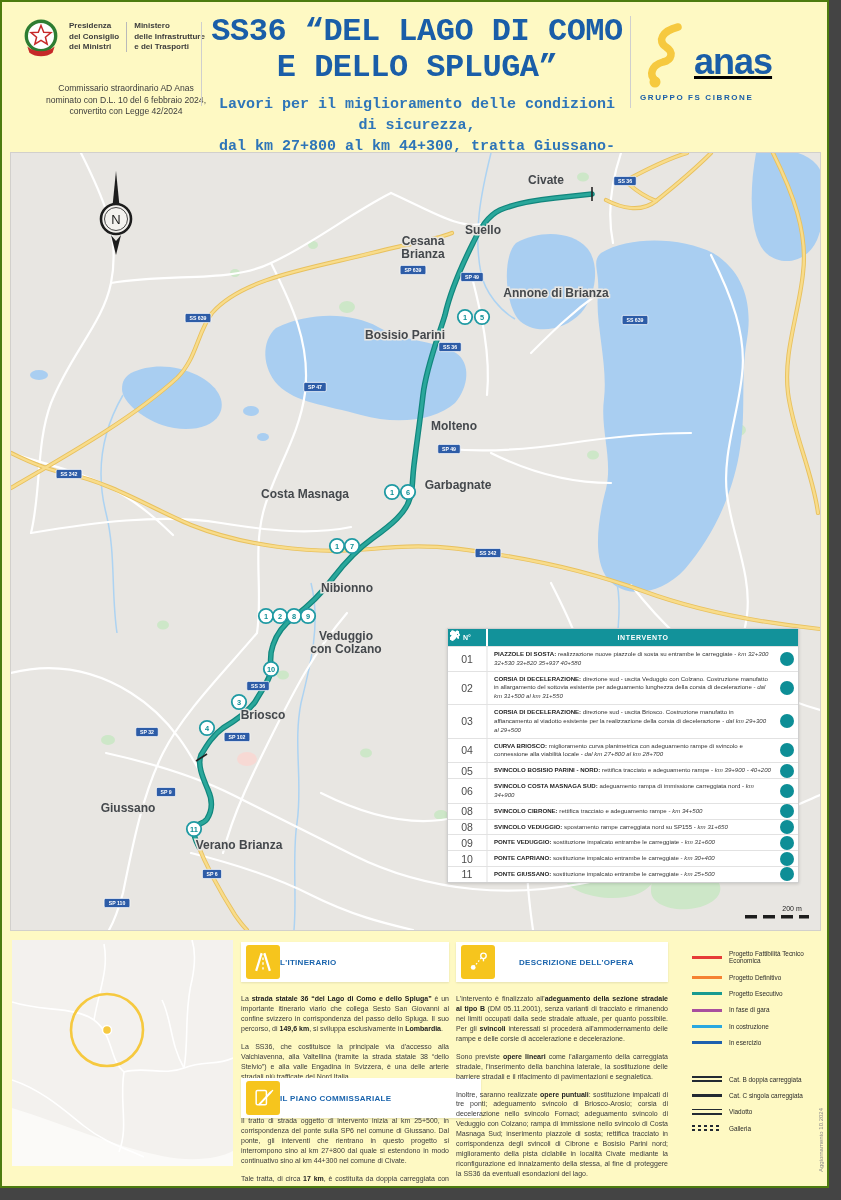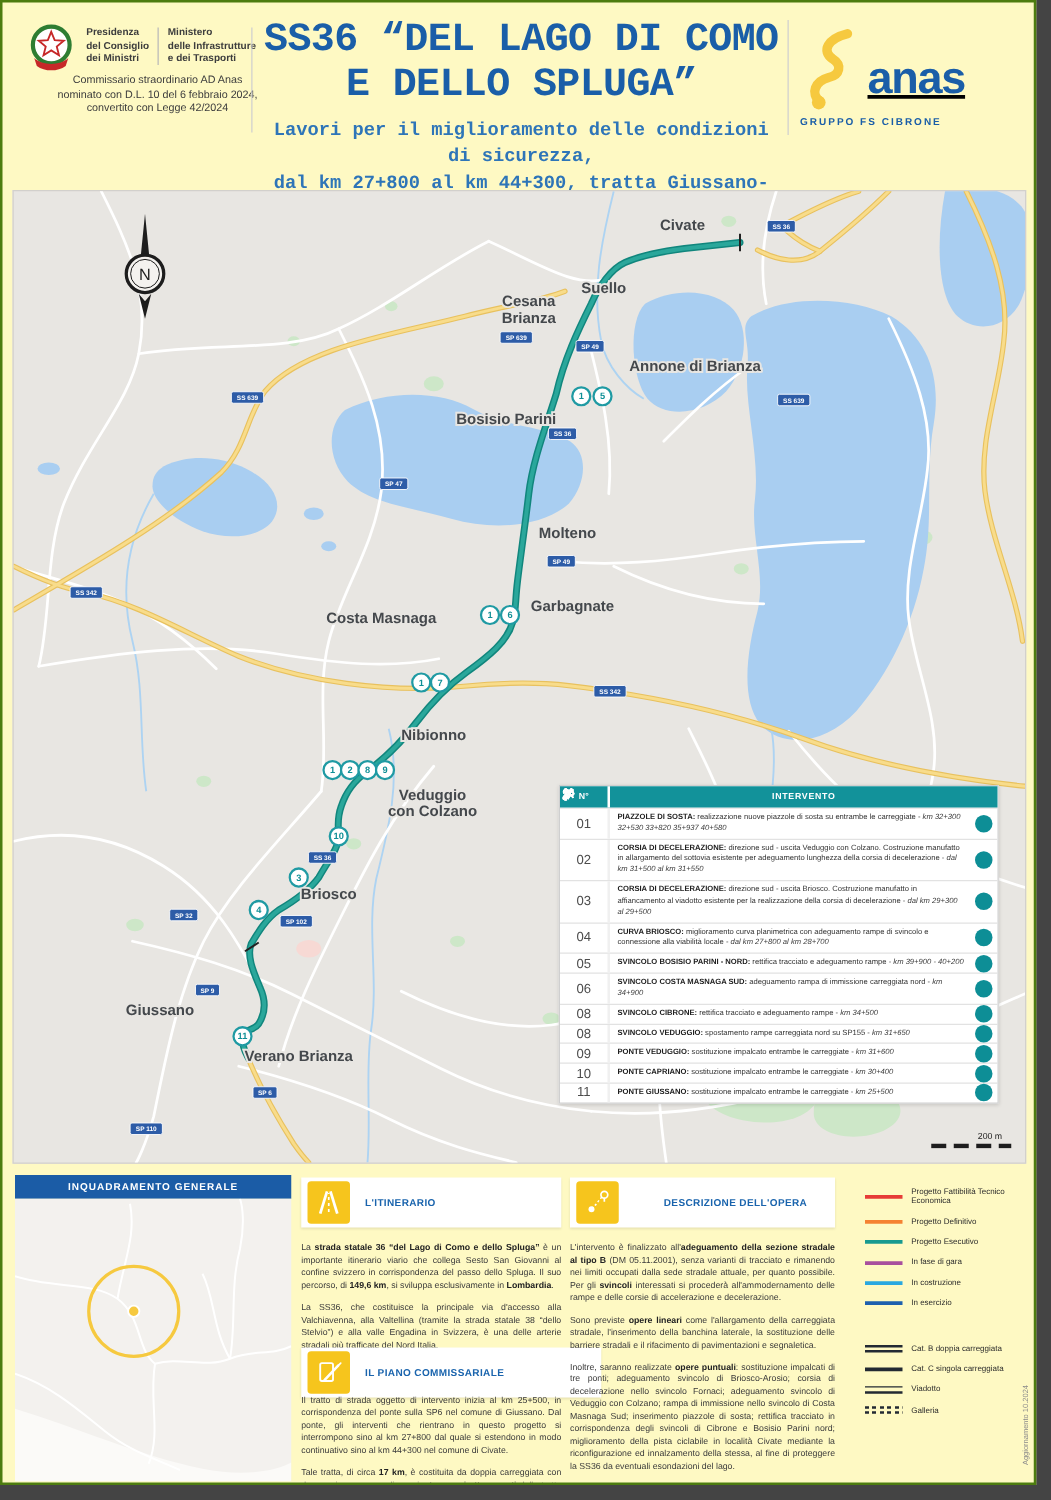--- a/index.html
+++ b/index.html
@@ -4,21 +4,21 @@
 <style>
   html,body{margin:0;padding:0;background:#444;}
   #poster{position:relative;width:825px;height:1184px;border:2px solid #4d7c0f;background:#fef9c3;
           font-family:"Liberation Sans",sans-serif;overflow:hidden;}
   
   .gov{position:absolute;left:18px;top:14px;width:212px;}
   .gov-top{display:flex;align-items:center;gap:7px;}
   .gov-cols{display:flex;align-items:center;font-size:8px;font-weight:700;color:#3d3d3d;line-height:1.3;}
   .gov-cols .col{white-space:pre-line;}
   .gov-div{width:1px;height:30px;background:#b9b9b9;margin:0 7px;}
-  .commissioner{margin-top:0;font-size:8.6px;color:#3d3d3d;text-align:center;line-height:1.35;white-space:pre-line;}
+  .commissioner{margin-top:25px;font-size:8.6px;color:#3d3d3d;text-align:center;line-height:1.35;white-space:pre-line;}
   .vdiv{position:absolute;width:1px;background:#cfcfcf;}
   .title-block{position:absolute;left:205px;top:12px;width:420px;text-align:center;font-family:Liberation Mono, monospace;}
   .title{font-size:32px;font-weight:700;color:#1a5ea8;line-height:1.13;letter-spacing:-.5px;}
   .subtitle{margin-top:8px;font-size:15px;font-weight:600;color:#2e75b8;line-height:1.4;white-space:pre-line;}
   .anas{position:absolute;left:636px;top:20px;width:180px;}
   .anas-row{display:flex;align-items:center;text-decoration:underline;}
   .anas-name{font-size:36px;font-weight:700;color:#1a5ea8;letter-spacing:-1px;line-height:1;margin-left:4px;margin-top:14px;}
   .anas-group{font-size:8px;font-weight:700;color:#1a5ea8;letter-spacing:1.6px;margin-top:5px;margin-left:2px;}
   
   #map{position:absolute;left:8px;top:150px;width:809px;height:777px;background:#e8e6e2;border:1px solid #d2d0cc;}
@@ -35,21 +35,21 @@
   .t-txt .b{font-weight:700;color:#1c1c1c;}
   .t-txt .i{font-style:italic;color:#3a3a3a;}
   .t-ico{width:22px;display:flex;align-items:center;justify-content:center;}
   .glyph{width:14px;height:14px;border-radius:50%;background:#0d8e96;display:flex;align-items:center;justify-content:center;}
   
   .inq{position:absolute;left:10px;top:938px;width:221px;}
   .inq-head{background:#1b5ca6;color:#fff;font-size:8px;font-weight:700;text-align:center;
             letter-spacing:.8px;padding:5px 0;}
   .card-title{position:absolute;height:40px;background:#fff;box-shadow:0 1px 2px rgba(0,0,0,.1);display:flex;align-items:center;}
   .ysq{width:34px;height:34px;background:#f6c51d;border-radius:3px;margin-left:5px;display:flex;align-items:center;justify-content:center;flex:0 0 auto;}
-  .ct-label{font-size:8px;font-weight:700;color:#1a64ad;margin-left:12px;letter-spacing:.3px;}
+  .ct-label{font-size:8px;font-weight:700;color:#1a64ad;margin-left:0;letter-spacing:.3px;}
   .paras{position:absolute;font-size:7px;color:#3a3a3a;line-height:1.42;text-align:justify;}
   .paras p{margin:0 0 8px 0;}
   .paras .b{font-weight:700;color:#222;}
   
   .legend{position:absolute;left:690px;top:948px;width:135px;}
   .lg-row{display:flex;align-items:center;margin-bottom:9px;}
   .lg-sw{width:30px;margin-right:7px;flex:0 0 auto;}
   .lg-label{font-size:6.4px;color:#2b2b2b;line-height:1.15;}
   .lg-gap{height:20px;}
   .vnote{position:absolute;right:3px;bottom:14px;font-size:6px;color:#8a8a8a;
@@ -491,21 +491,20 @@
                   <path d="M-5 3.5 Q-2.5 -1.5 0 3.5 Q2.5 -1.5 5 3.5" stroke="#fff" stroke-width="1.6" fill="none"></path>
                 </svg>
               </div>
             </div>
           </div>
         </div>
     </div>
   </div>
 
   <div class="inq">
-    <div class="inq-head">INQUADRAMENTO GENERALE</div>
     <svg width="221" height="226" viewBox="0 0 221 226" style="display:block;background:#f3f1ee;">
       <path d="M0 168 C50 183 100 206 150 216 C180 222 206 219 221 211 L221 226 L0 226 Z" fill="#fbfaf8"></path>
       <g fill="none" stroke="#ffffff" stroke-width="1.6">
         <path d="M0 62 C30 72 62 66 82 80 C102 95 97 120 112 132"></path>
         <path d="M112 132 C132 126 152 136 172 128 C192 120 204 126 221 118"></path>
         <path d="M82 80 C87 50 97 30 92 4"></path>
         <path d="M112 132 C107 162 117 186 107 212"></path>
         <path d="M172 128 C177 100 172 70 180 40 C184 20 182 6 180 0"></path>
         <path d="M0 140 C30 150 52 170 72 186 C92 202 112 208 132 217"></path>
         <path d="M150 60 C160 80 158 104 172 128"></path>

